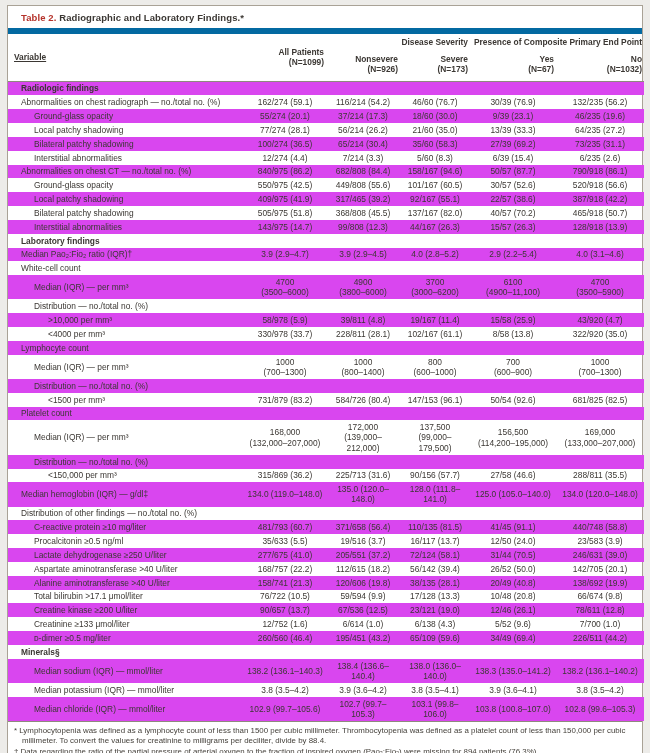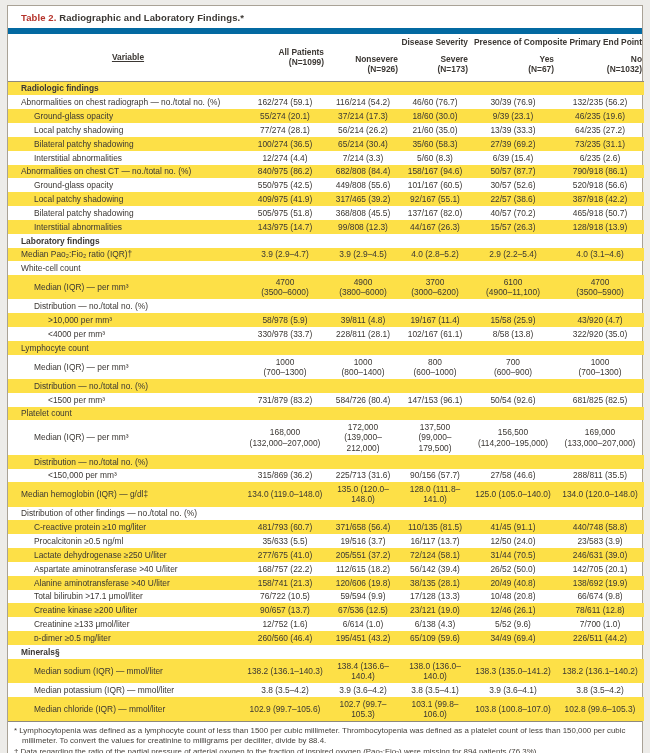--- a/index.html
+++ b/index.html
@@ -28,31 +28,31 @@
   col.c-ns    { width:74px; }
   col.c-sev   { width:70px; }
   col.c-yes   { width:86px; }
   col.c-no    { width:88px; }
   thead th {
     font-size:8.4px; font-weight:bold; color:#3b3733;
     text-align:right; white-space:pre-line; line-height:1.25;
     padding:3px 2px;
   }
   thead { border-bottom:1px solid #8f897e; }
-  th.var-h { text-align:center; padding-left:6px; vertical-align:middle;text-decoration:underline; }
+  th.var-h { text-align:left; padding-left:6px; vertical-align:middle;text-decoration:underline; }
   th.all-h { vertical-align:middle; }
   th.grp-h { vertical-align:middle; }
   thead tr.sub th { vertical-align:top; padding-bottom:6px; }
   tbody td {
     font-size:8.4px; color:#3b3733;
     padding:1.8px 3px; text-align:center;
     white-space:pre-line; line-height:1.22;
     vertical-align:middle;
   }
-  tbody tr.stripe { background:#fde047; }
+  tbody tr.stripe { background:#d946ef; }
   tbody tr.section td { font-weight:bold; }
   td.lbl { text-align:left; }
   td.lbl.i0 { padding-left:13px; }
   td.lbl.i1 { padding-left:26px; }
   td.lbl.i2 { padding-left:40px; }
   .footnotes {
     border-top:1px solid #8f897e;
     padding:4px 8px 7px 6px;
     font-size:7.9px; color:#45413b; line-height:1.32;
   }

